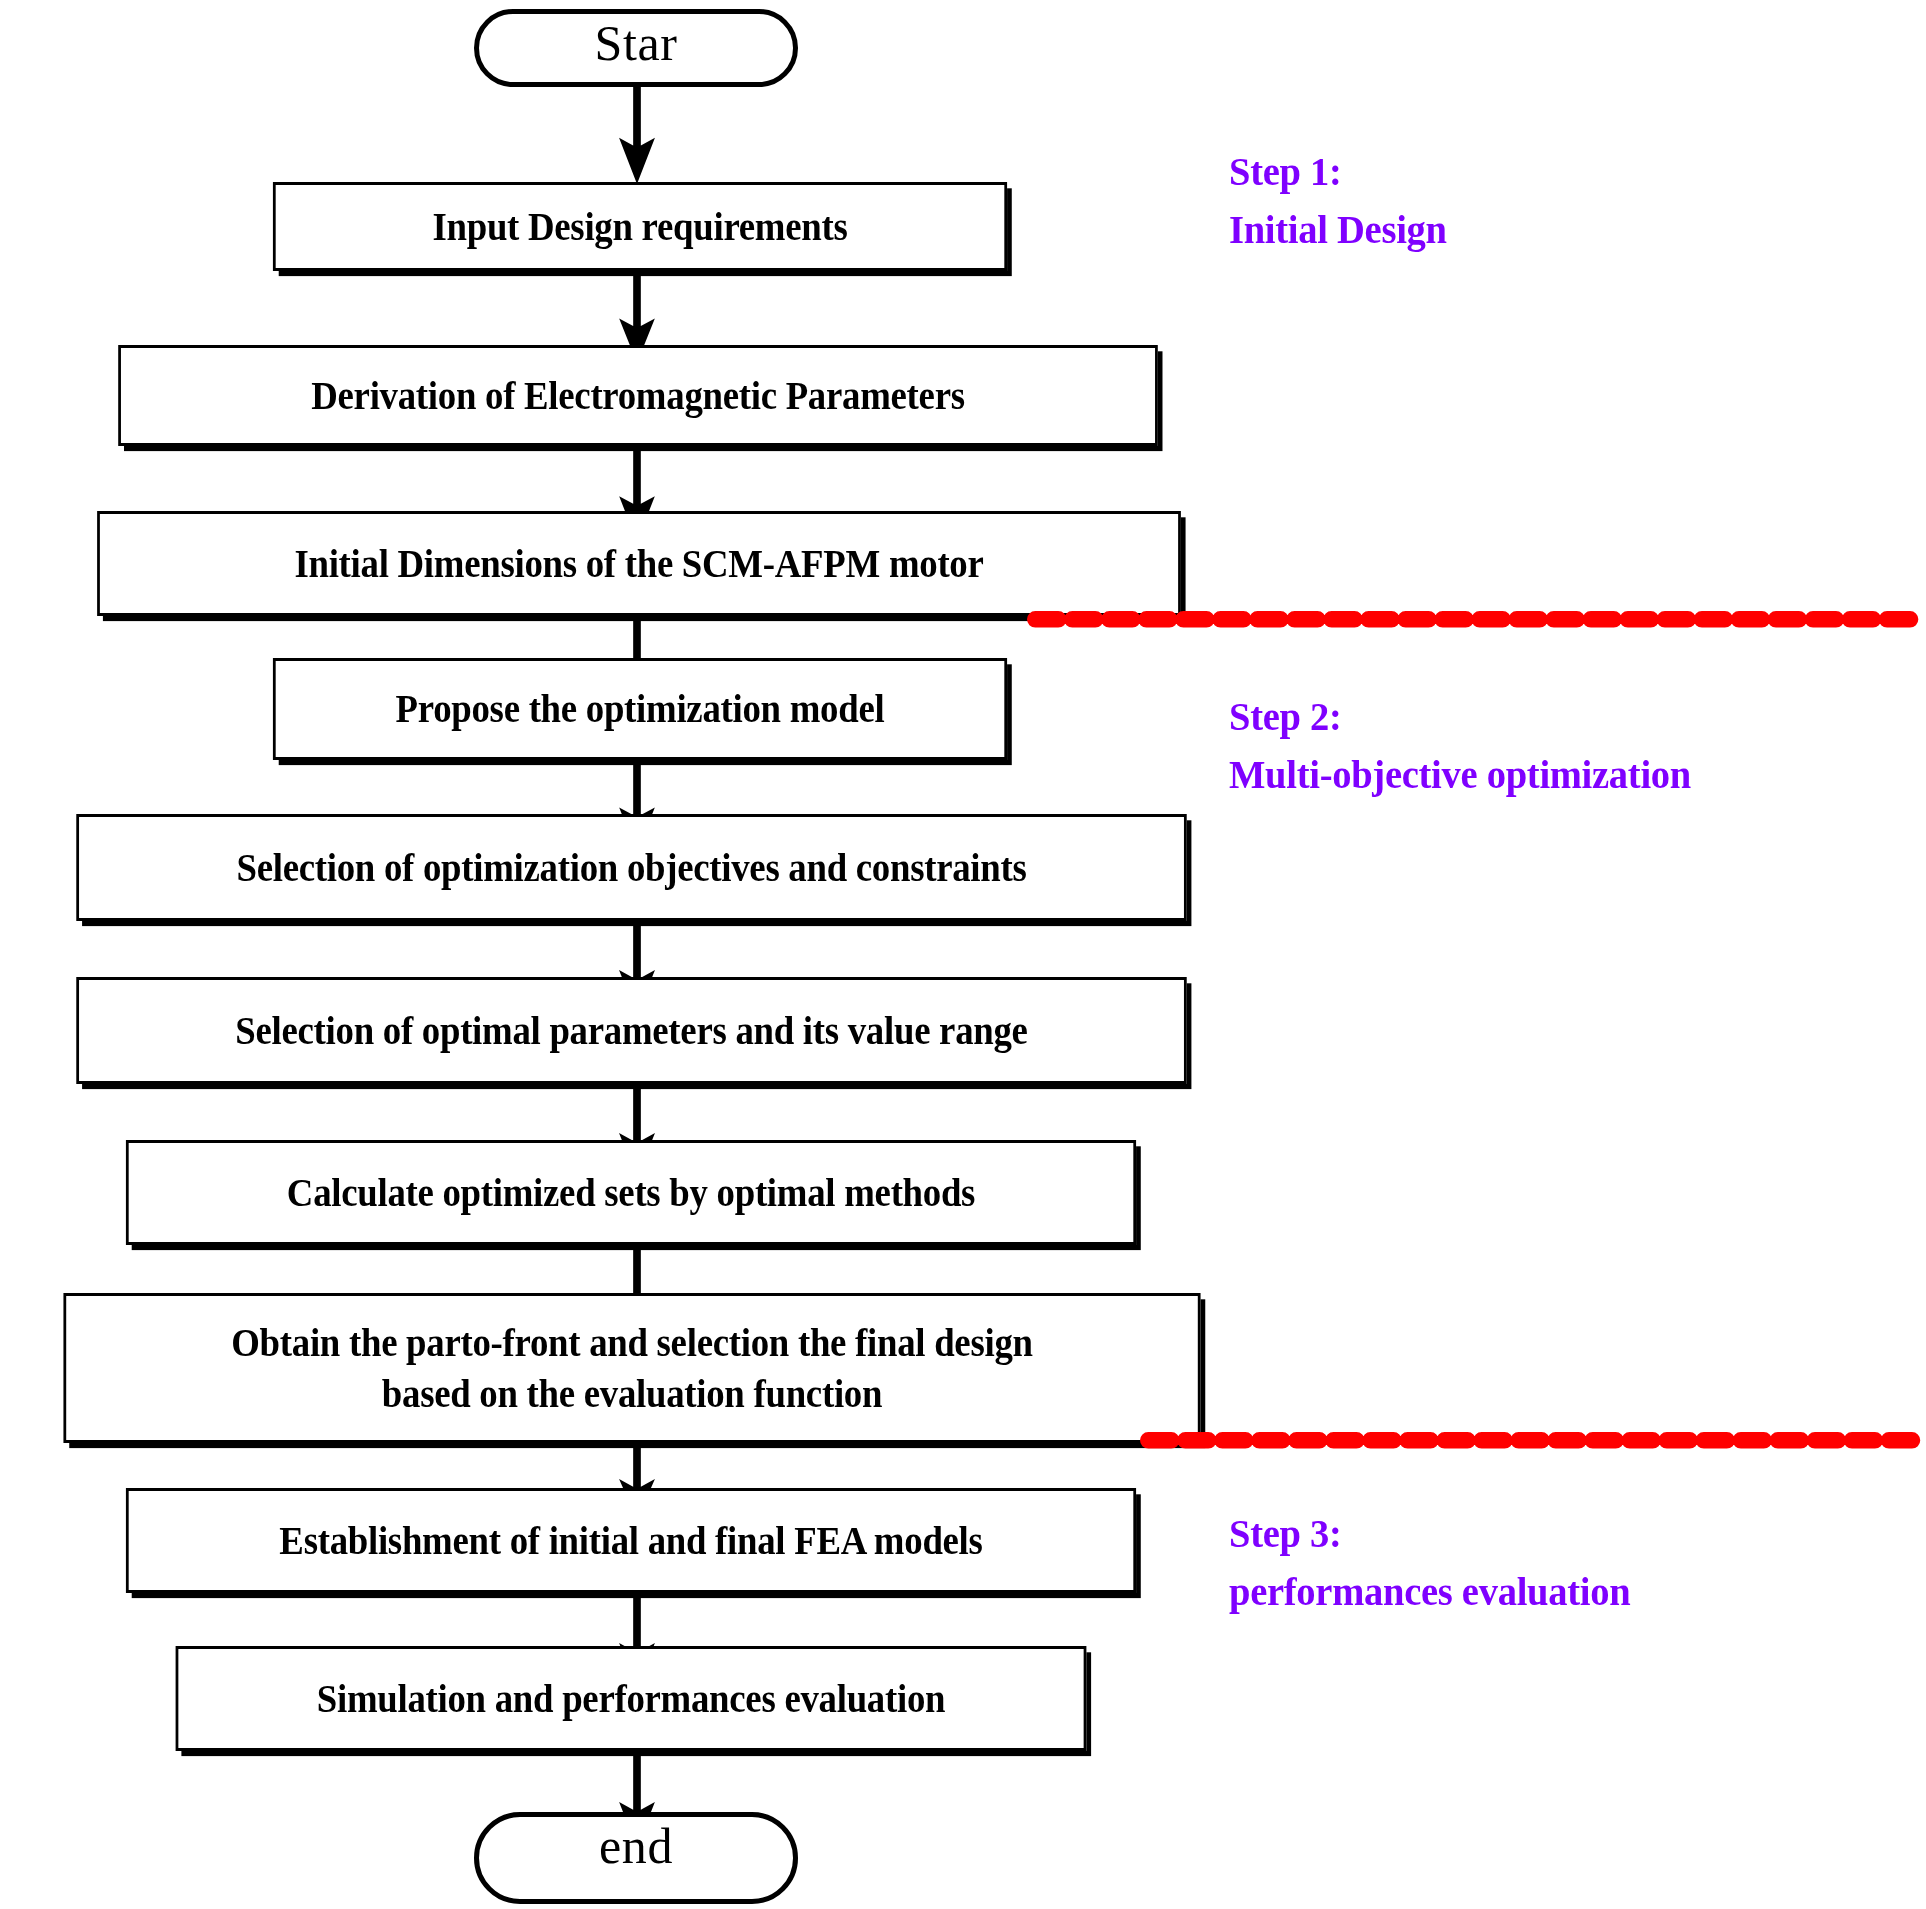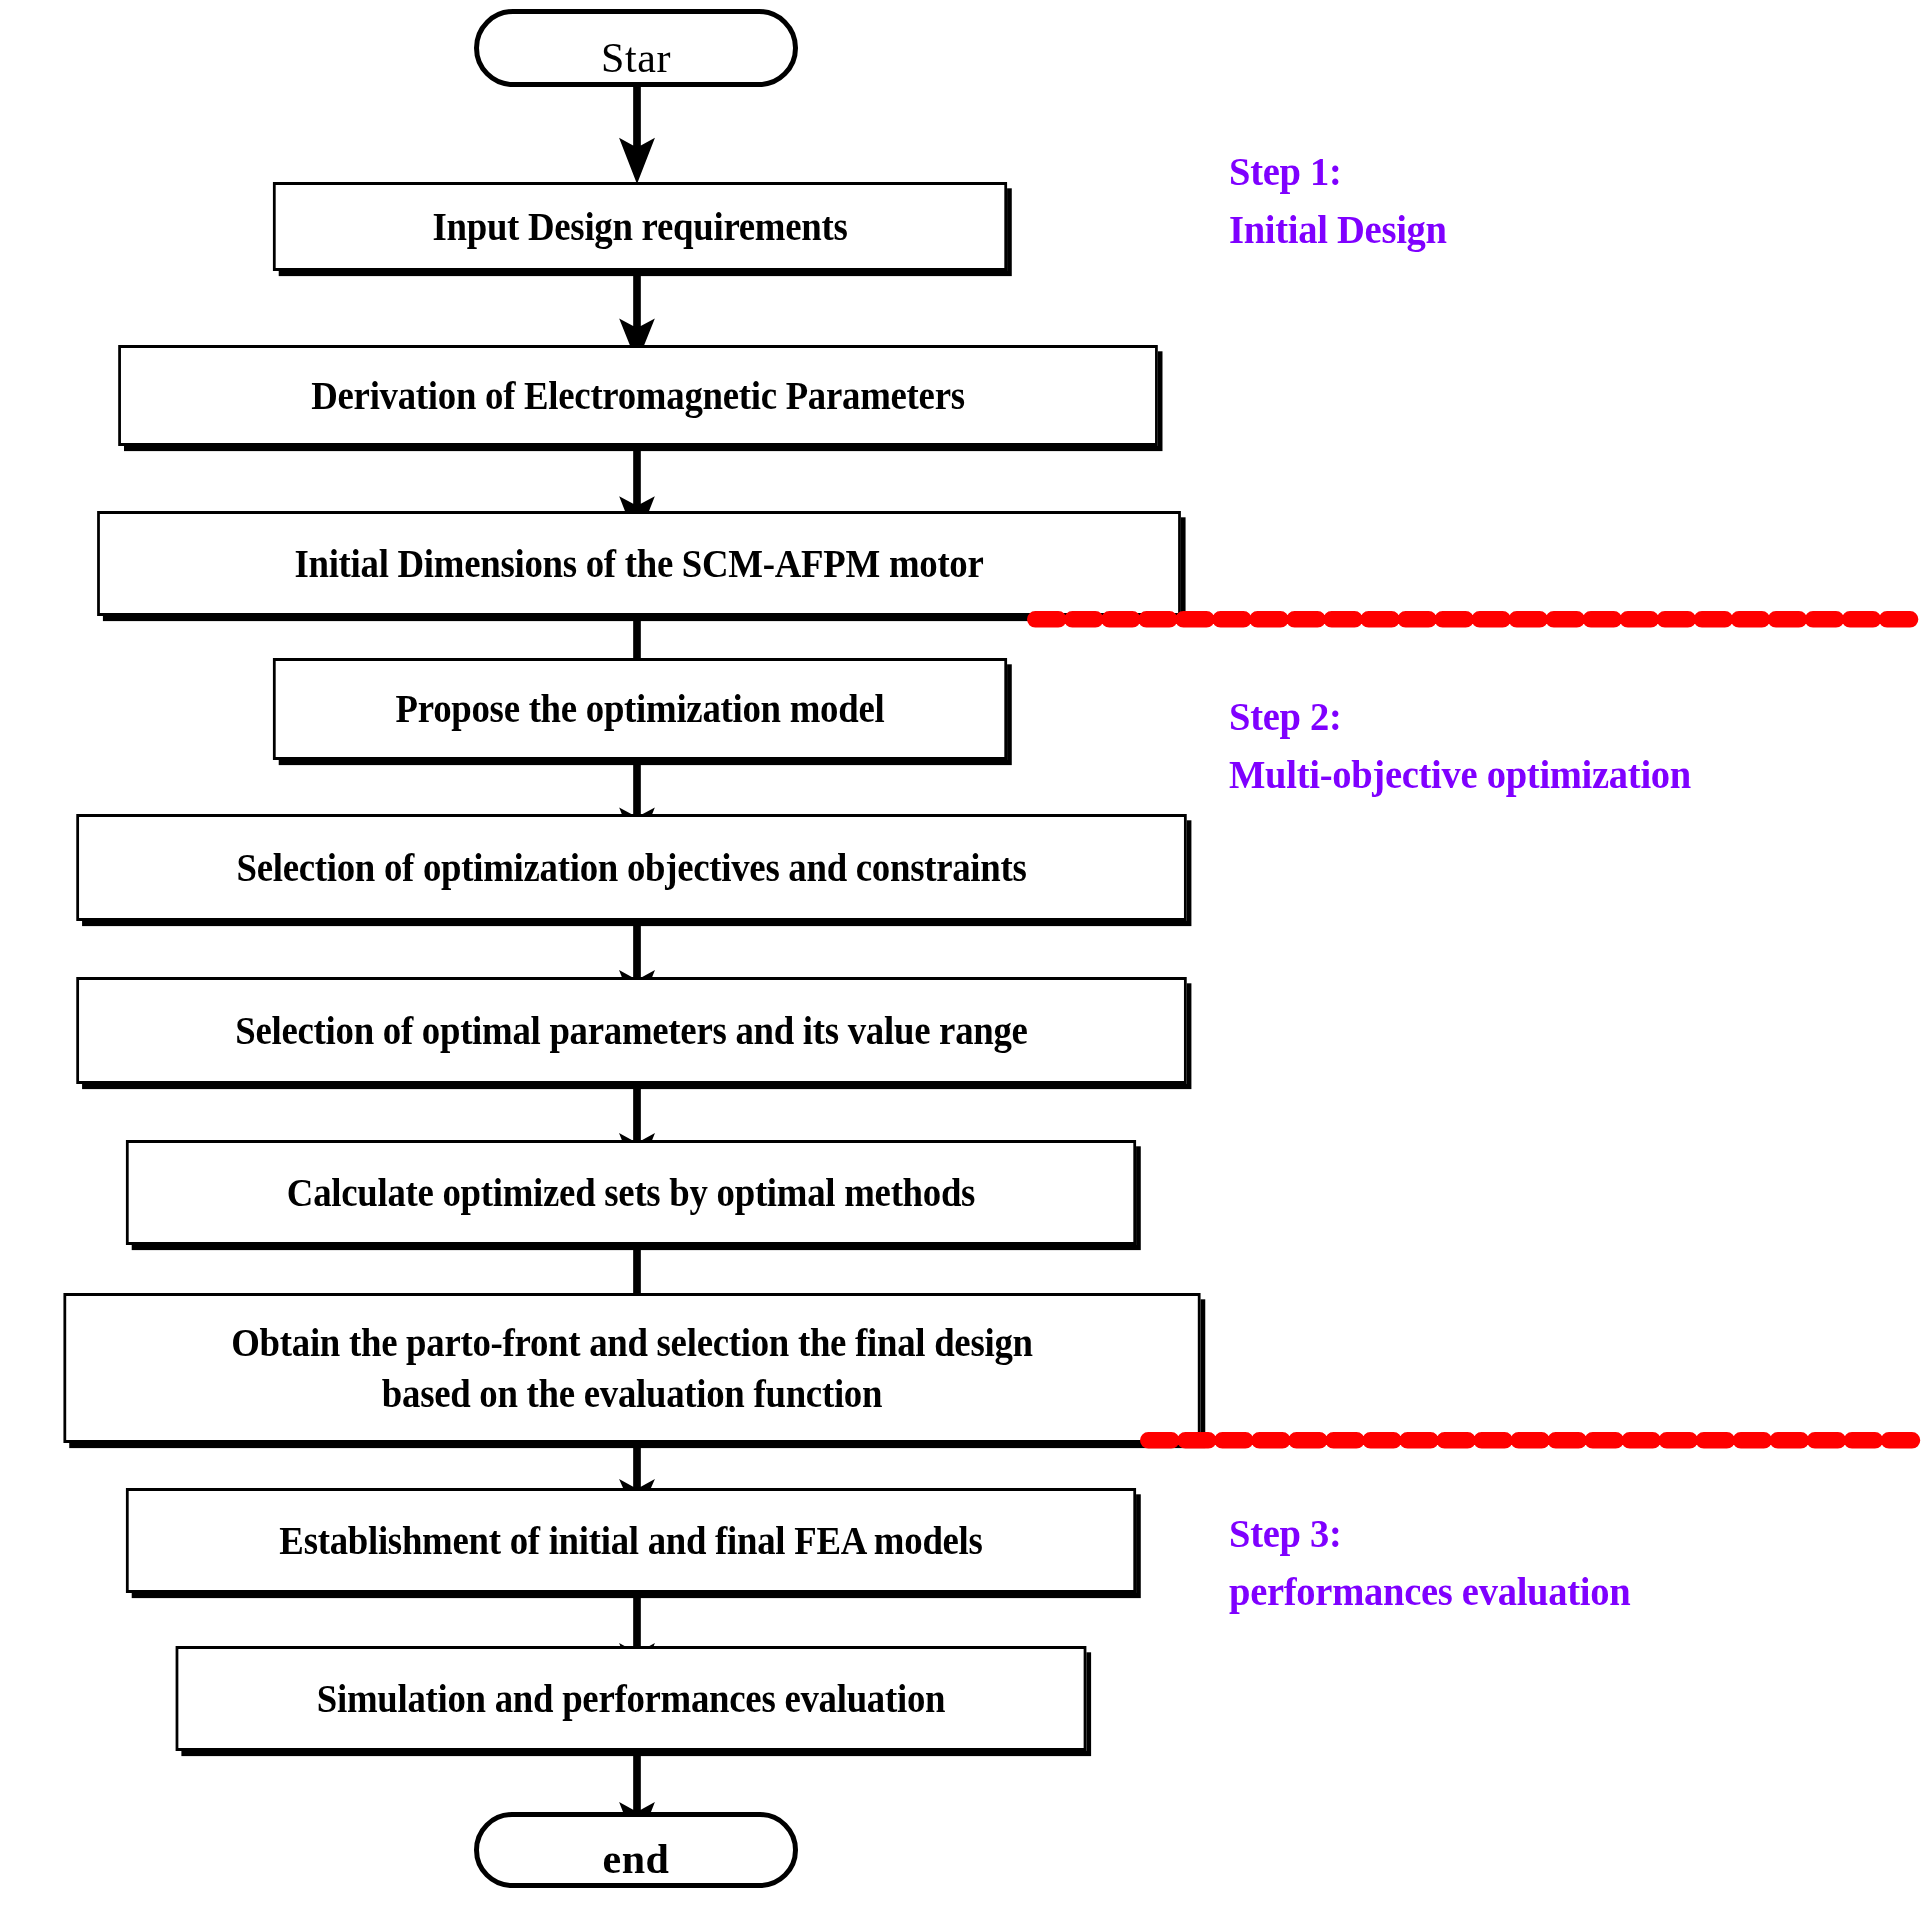--- a/index.html
+++ b/index.html
@@ -27,22 +27,22 @@
   }
   .node .txt{display:block;width:100%;padding:0 9px;}
 
   
   .term{
     position:absolute;
     background:#fff;
     border:5.7px solid #000;
     border-radius:6386px;
     box-sizing:border-box;
-    display:flex;align-items:flex-end;justify-content:center;
-    font-size:42px;
+    display:flex;align-items:flex-start;justify-content:center;
+    font-size:50px;
     font-weight:normal;
     color:#000;
     letter-spacing:0.6px;
   }
 
   
   .arrow{position:absolute;}
   .arrow svg{display:block;}
 
   
@@ -186,21 +186,21 @@
   <div class="node" style="left:136px;top:1646px;width:990px;height:105px;">
     <span class="txt">Simulation and performances evaluation</span>
   </div>
 
   <div class="arrow" style="left:610px;top:1751px;width:54px;height:97px;">
     <svg width="54" height="97" viewBox="0 0 84 152">
       <path d="M36 0 L48 0 L48 92 L70 80 L42 152 L14 80 L36 92 Z" fill="#000"></path>
     </svg>
   </div>
 
-  <div class="term" style="left:474px;top:1812px;width:324px;height:76px;font-weight:bold;">
+  <div class="term" style="left:474px;top:1812px;width:324px;height:92px;">
     <span>end</span>
   </div>
 
   <div class="steplabel" style="left:1229px;top:142px;">
     <div>Step 1:</div>
     <div>Initial Design</div>
   </div>
 
   <div class="steplabel" style="left:1229px;top:687px;">
     <div>Step 2:</div>

